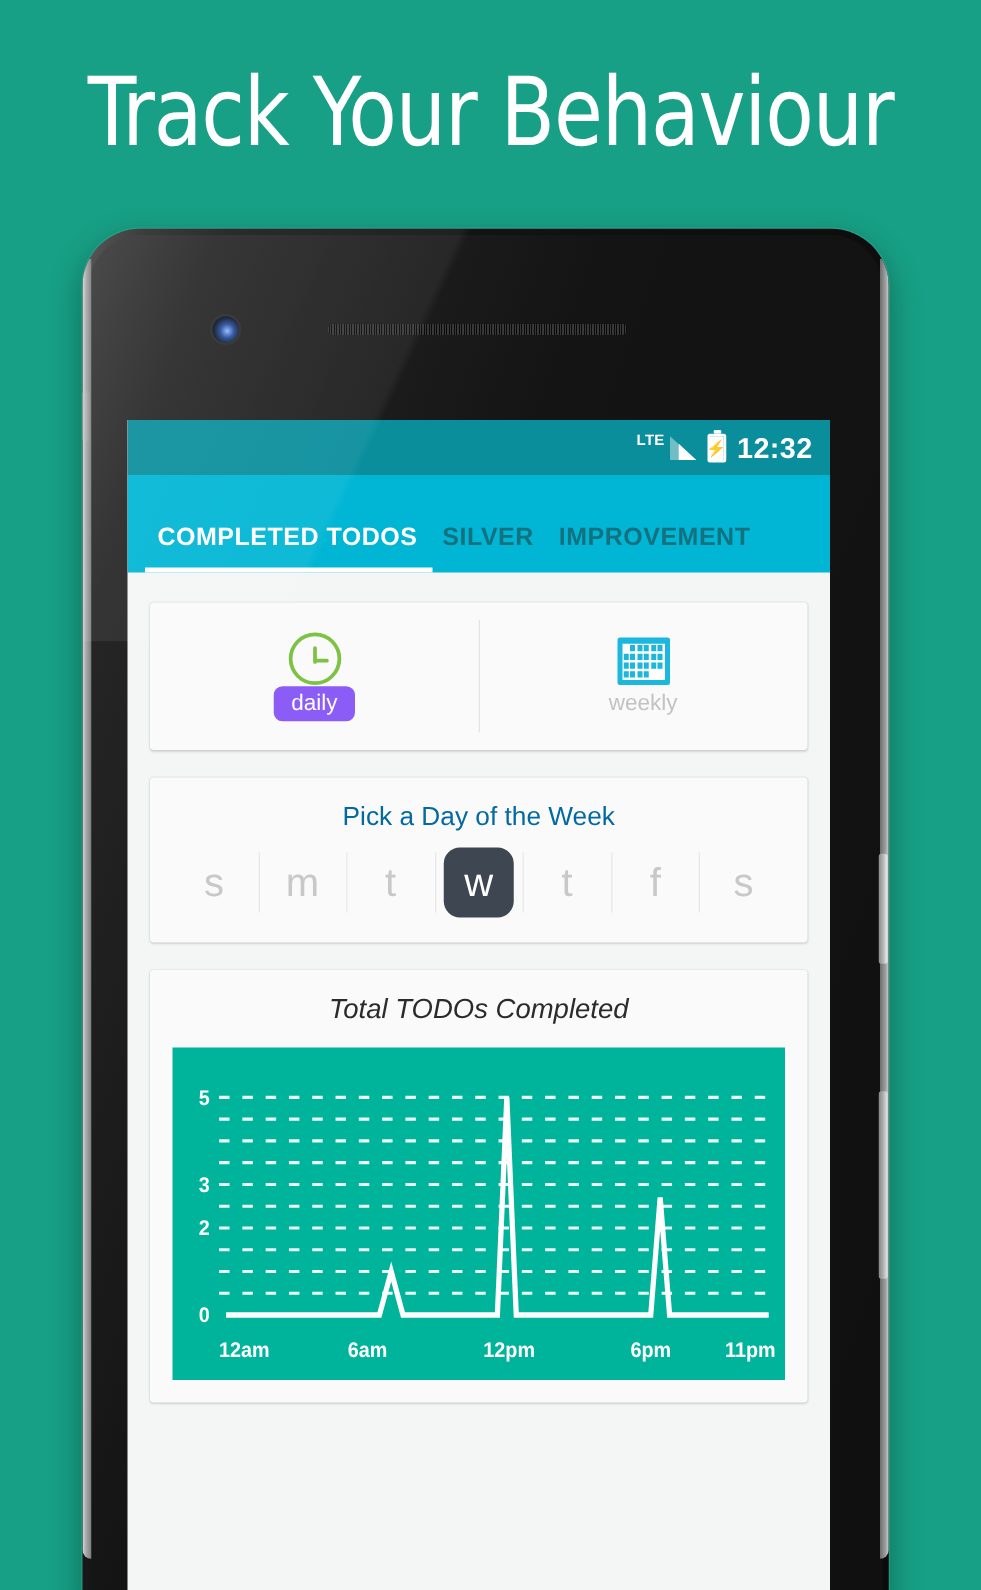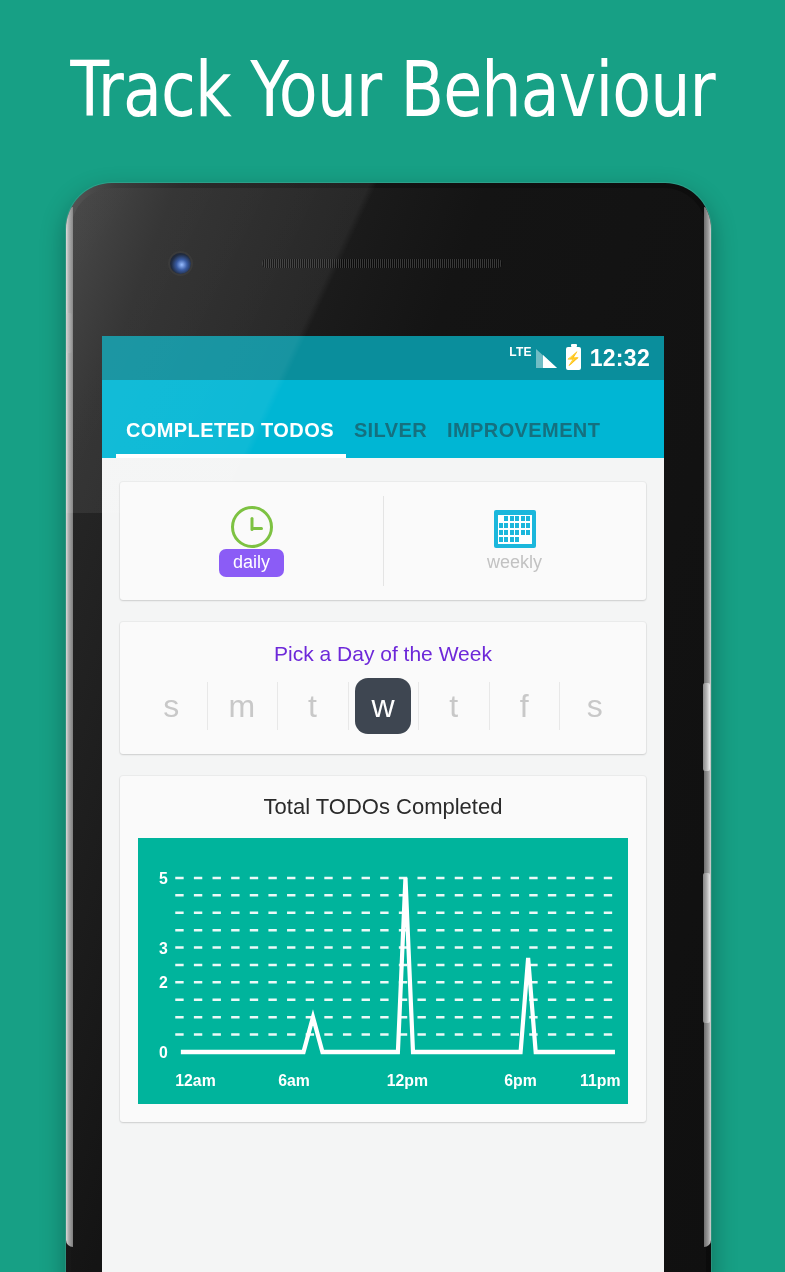--- a/index.html
+++ b/index.html
@@ -160,36 +160,36 @@
   .dots-icon { width:44px; height:40px; display:grid; grid-template-columns:repeat(3,1fr); grid-template-rows:repeat(3,1fr); gap:3px; }
   .dot { width:11px; height:11px; border-radius:50%; background:#F5821F; }
   .dot.hide { visibility:hidden; }
   .cal-icon { width:42px; height:38px; background:#1BB7DC; border-radius:2px; padding:5px 4px 4px 4px; }
   .cal-grid { width:100%; height:100%; background:#fff; display:grid; grid-template-columns:repeat(6,1fr); grid-template-rows:repeat(4,1fr); gap:1.5px; padding:1.5px; }
   .cal-cell { background:#1BB7DC; }
   .cal-cell.blank { background:#fff; }
 
   
   .daypick { padding:20px 0 18px 0; }
-  .daypick-title { text-align:center; font-size:21px; color:#6d28d9; margin-bottom:10px; }
+  .daypick-title { text-align:center; font-size:21px; color:#0369a1; margin-bottom:10px; }
   .days { display:flex; align-items:center; justify-content:center; padding:0 16px; }
   .day {
     flex:1; text-align:center; font-size:32px; color:#C8C8C8;
     position:relative; height:60px; line-height:60px;
   }
   .day + .day:before { content:""; position:absolute; left:0; top:6px; bottom:6px; width:1px; background:#E8E8E8; }
   .day.sel { color:#ffffff; }
   .day.sel .chip {
     display:inline-block; background:#3E4651; color:#fff;
     width:56px; height:56px; line-height:56px; border-radius:13px;
   }
 
   
   .chartcard { padding:18px 0 0 0; }
-  .chart-title { text-align:center; font-size:22px; color:#2b2b2b; margin-bottom:18px; }
+  .chart-title { text-align:center; font-size:22px; color:#2b2b2b; margin-bottom:18px;font-style:italic; }
   .chart-wrap { padding:0 18px 18px 18px; }
   .chart-area { background:#00B49C; width:100%; height:266px; position:relative; }
 
   .chart-svg { display:block; }
 </style>
 </head>
 <body>
 
 <div class="headline">Track Your Behaviour</div>
 

